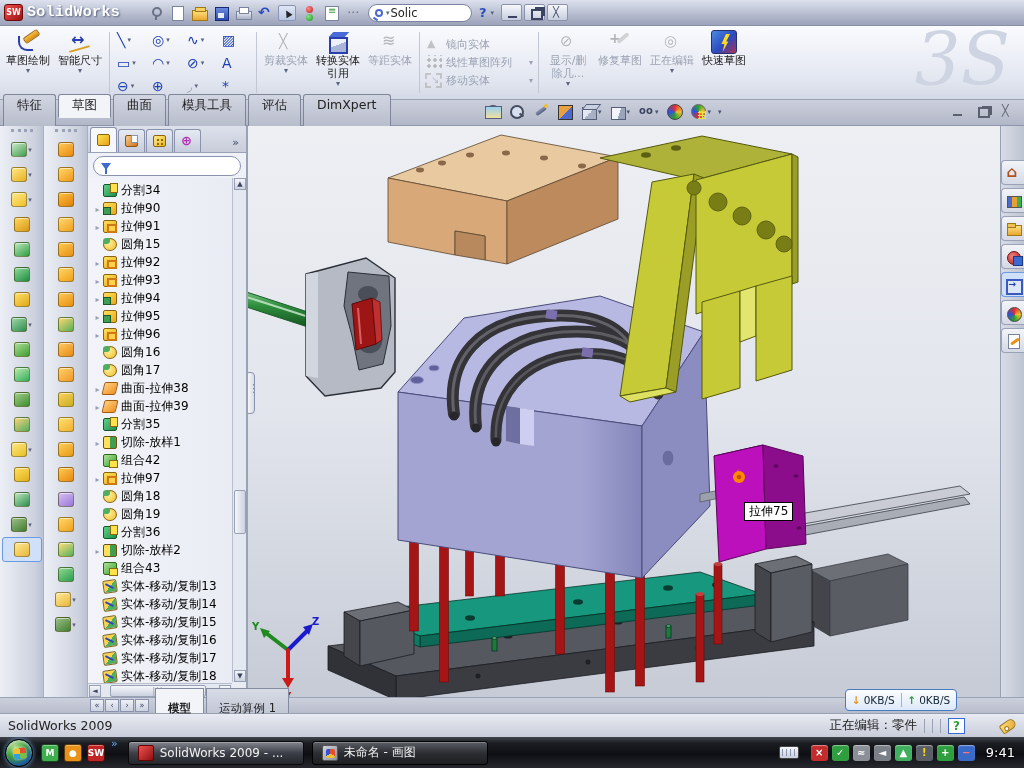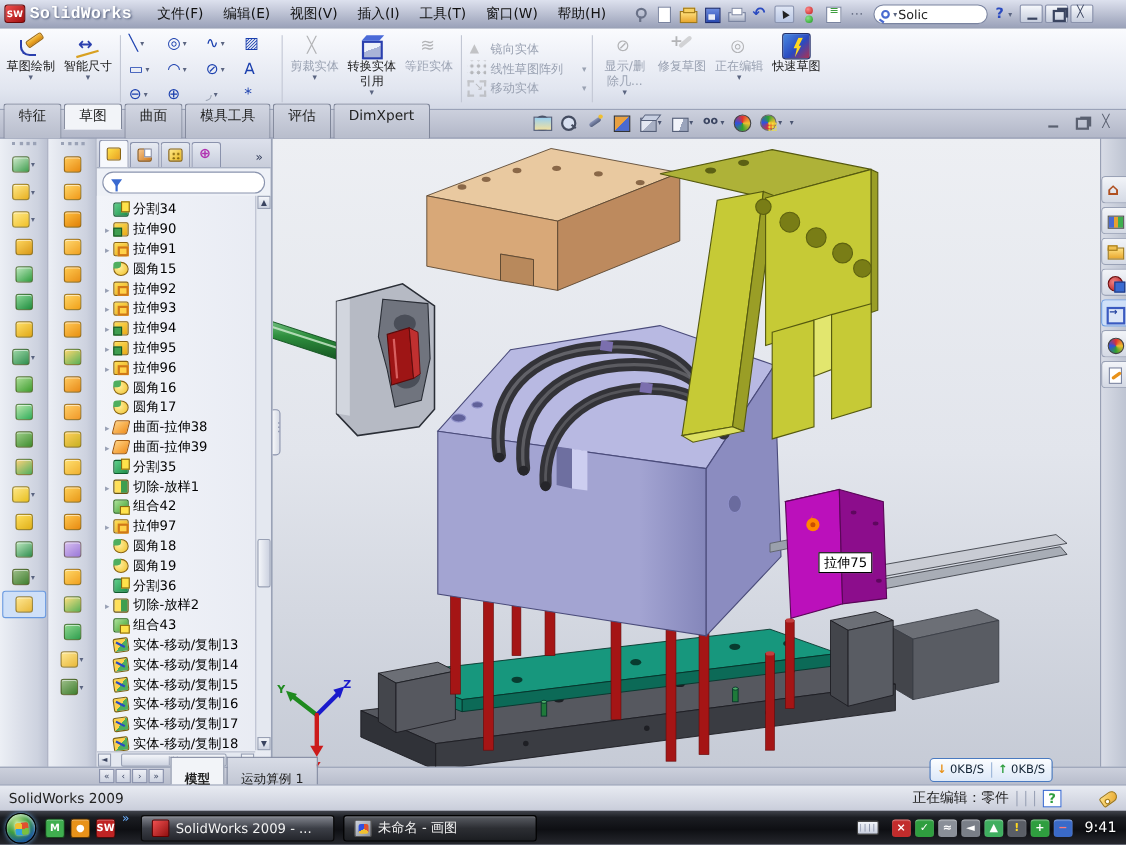--- a/index.html
+++ b/index.html
@@ -231,36 +231,20 @@
   .kb::after{content:"";position:absolute;left:2px;top:2px;right:2px;bottom:2px;background-image:linear-gradient(90deg,#8a92a8 1px,transparent 1px);background-size:4px 100%;}
   .tray-i{width:17px;height:16px;border-radius:3px;display:flex;align-items:center;justify-content:center;font-size:10px;font-weight:bold;box-shadow:inset 0 1px 1px rgba(255,255,255,.45);}
   .clock{font-size:13px;color:#fff;margin-left:7px;text-shadow:0 1px 2px #000;}
 </style>
 </head>
 <body>
 
 <div class="titlebar">
   <span class="logo-cube">SW</span>
   <span class="logo-text">SolidWorks</span>
-  <div class="menu">
-
-      <span class="menu-item">文件(F)</span>
-
-      <span class="menu-item">编辑(E)</span>
-
-      <span class="menu-item">视图(V)</span>
-
-      <span class="menu-item">插入(I)</span>
-
-      <span class="menu-item">工具(T)</span>
-
-      <span class="menu-item">窗口(W)</span>
-
-      <span class="menu-item">帮助(H)</span>
-    </div>
   <div class="tb-tools">
 
       <span class="ti-w i-pin"></span>
 
       <span class="ti-w i-new"></span>
 
       <span class="ti-w i-open"></span>
 
       <span class="ti-w i-save"></span>
 
@@ -284,20 +268,21 @@
   <span class="help-q">?</span>
   <span class="dd-sm">▾</span>
   <div class="winbtns">
     <span class="wb min"></span>
     <span class="wb res"></span>
     <span class="wb cls"></span>
   </div>
 </div>
 
 <div class="ribbon">
+  <span class="watermark">3S</span>
   <div style="display:flex;z-index:1;">
 
       <div class="cmd-btn enabled">
         <span class="cb-ico sketch-pencil"></span>
         <span class="cmd-label">草图绘制</span>
         <span class="dd">▾</span>
       </div>
 
       <div class="cmd-btn enabled">
         <span class="cb-ico smart-dimension"></span>

